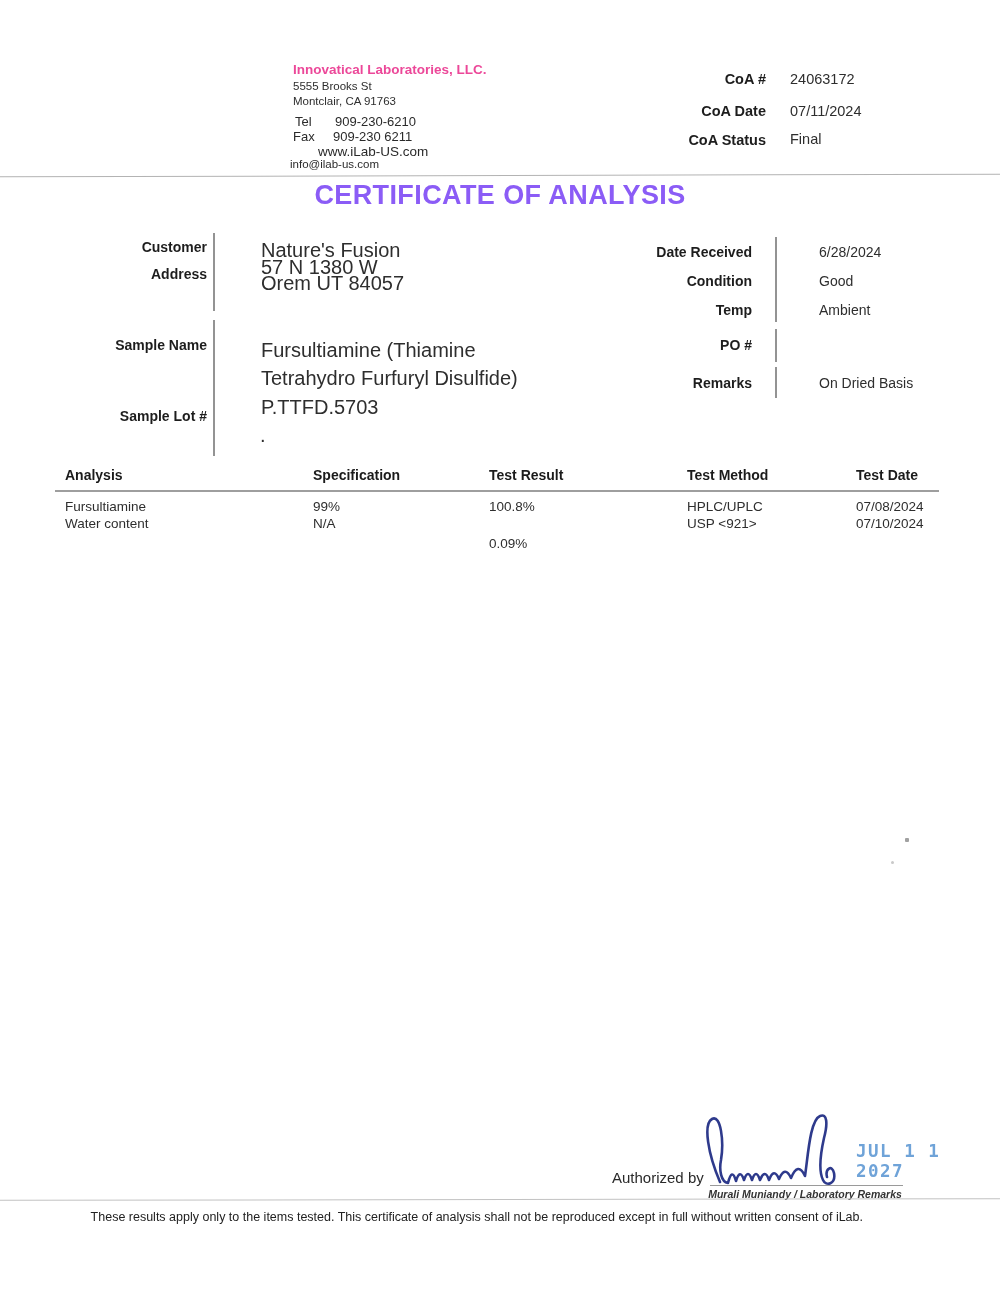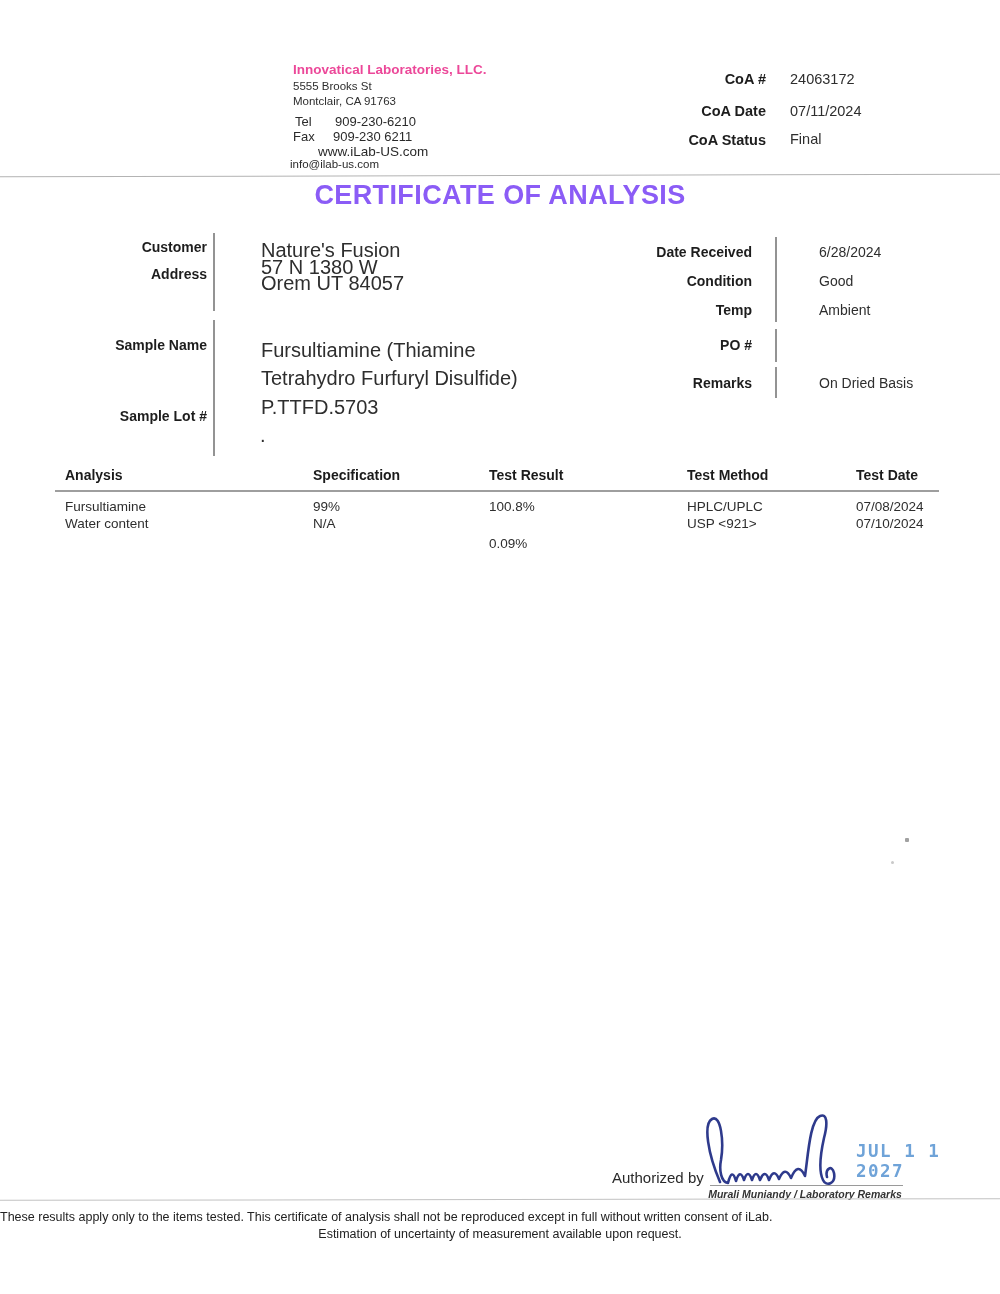--- a/index.html
+++ b/index.html
@@ -64,21 +64,21 @@
   .sig-svg{left:698px;top:1110px;}
   .sig-line{left:710px;top:1185px;width:193px;height:1px;background:#9a9a9a;}
   .signer{left:705px;top:1188px;width:200px;text-align:center;font-size:10.5px;font-weight:bold;font-style:italic;color:#333333;}
   .stamp{
     left:856px;top:1141px;font-size:17.5px;font-weight:bold;letter-spacing:1.5px;
     color:#6fa3d8;font-family:"DejaVu Sans Mono", monospace;
   }
 
   
   .rule-bottom{left:0px;top:1199px;width:1000px;height:1px;background:#c2c2c2;transform:rotate(-0.1deg);}
-  .foot1{left:0px;top:1210px;width:863px;text-align:left;font-size:12.5px;color:#222222;}
+  .foot1{left:0px;top:1210px;width:863px;text-align:right;font-size:12.5px;color:#222222;}
   .foot2{left:0px;top:1227px;width:1000px;text-align:center;font-size:12.5px;color:#222222;}
 </style>
 </head>
 <body>
 
 <div class="page">
 
 
   <div class="abs co-name">Innovatical Laboratories, LLC.</div>
   <div class="abs co-addr1">5555 Brooks St</div>
@@ -181,15 +181,14 @@
              C 128 77, 138 74, 136 63
              C 134 54, 127 59, 129 67" fill="none" stroke="#2e3a8c" stroke-width="2.6" stroke-linecap="round" stroke-linejoin="round"></path>
   </svg>
 
   <div class="abs stamp">JUL 1 1 2027</div>
   <div class="abs sig-line"></div>
   <div class="abs signer">Murali Muniandy / Laboratory Remarks</div>
 
   <div class="abs rule-bottom"></div>
   <div class="abs foot1">These results apply only to the items tested. This certificate of analysis shall not be reproduced except in full without written consent of iLab.</div>
-  <div class="abs foot2">Estimation of uncertainty of measurement available upon request.</div>
 
 </div>
 
 </body></html>

